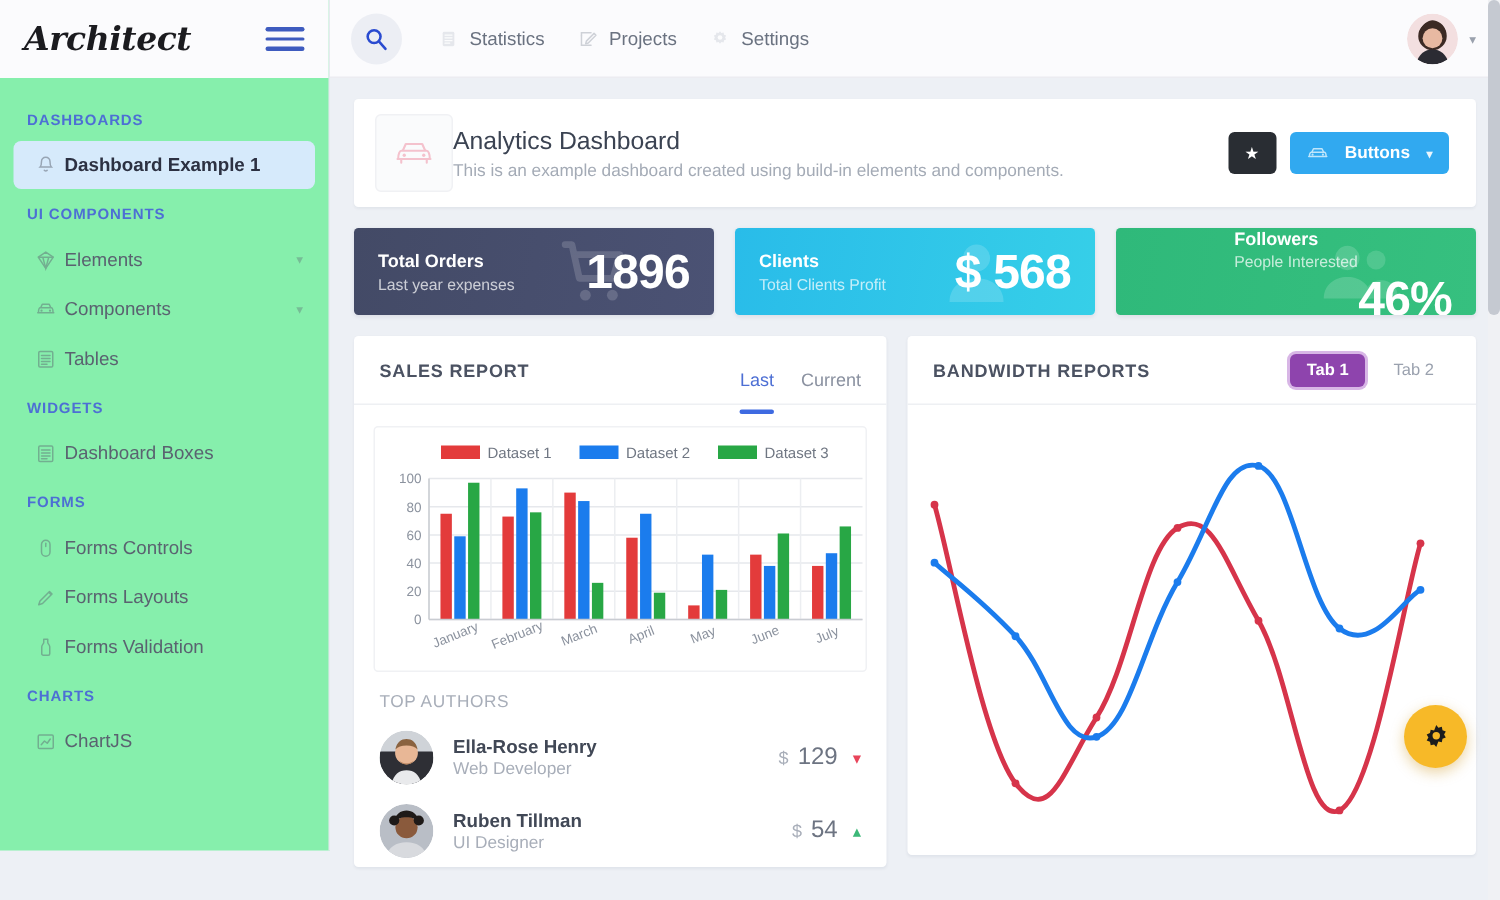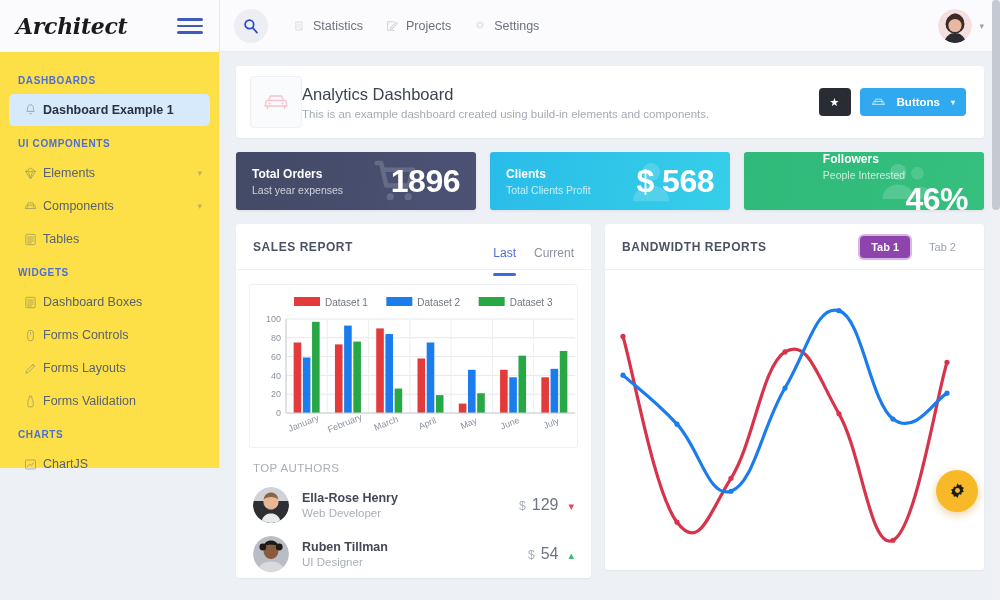--- a/index.html
+++ b/index.html
@@ -7,22 +7,22 @@
     width: 1000px; height: 600px;
     overflow: hidden;
     background: #edf0f5;
     font-family: "Liberation Sans", sans-serif;
     -webkit-font-smoothing: antialiased;
   }
   .app { position: relative; width: 1000px; height: 600px; display: flex; }
 
   
   .sidebar {
-    width: 220px; height: 468px;
-    background: #fde047;
+    width: 220px; height: 567px;
+    background: #86efac;
     border-right: 1px solid #e6e9ef;
     flex: 0 0 220px;
     position: relative;
     z-index: 5;
   }
   .brand {
     height: 52px;
     display: flex; align-items: center;
     padding: 0 16px;
     gap: 14px;
@@ -251,20 +251,21 @@
         <div class="nav-caption">WIDGETS</div>
         <div class="nav-item">
           <span class="ico">
             <svg width="15" height="15" viewBox="0 0 18 18">
               <rect x="3.4" y="2.8" width="11.2" height="12.4" rx="1" fill="none" stroke="#5b626f" stroke-width="1.2"></rect>
               <path d="M5.6 6h6.8M5.6 8.4h6.8M5.6 10.8h6.8M5.6 13h4.4" fill="none" stroke="#5b626f" stroke-width="1.2" stroke-linecap="round"></path>
             </svg>
           </span>
           <span class="lbl">Dashboard Boxes</span>
         </div>
+        <div class="nav-caption">FORMS</div>
         <div class="nav-item">
           <span class="ico">
             <svg width="15" height="15" viewBox="0 0 18 18">
               <rect x="5.6" y="2.6" width="6.8" height="12.8" rx="3.4" fill="none" stroke="#5b626f" stroke-width="1.2"></rect>
               <path d="M9 5v2.6" fill="none" stroke="#5b626f" stroke-width="1.2" stroke-linecap="round"></path>
             </svg>
           </span>
           <span class="lbl">Forms Controls</span>
         </div>
         <div class="nav-item">

